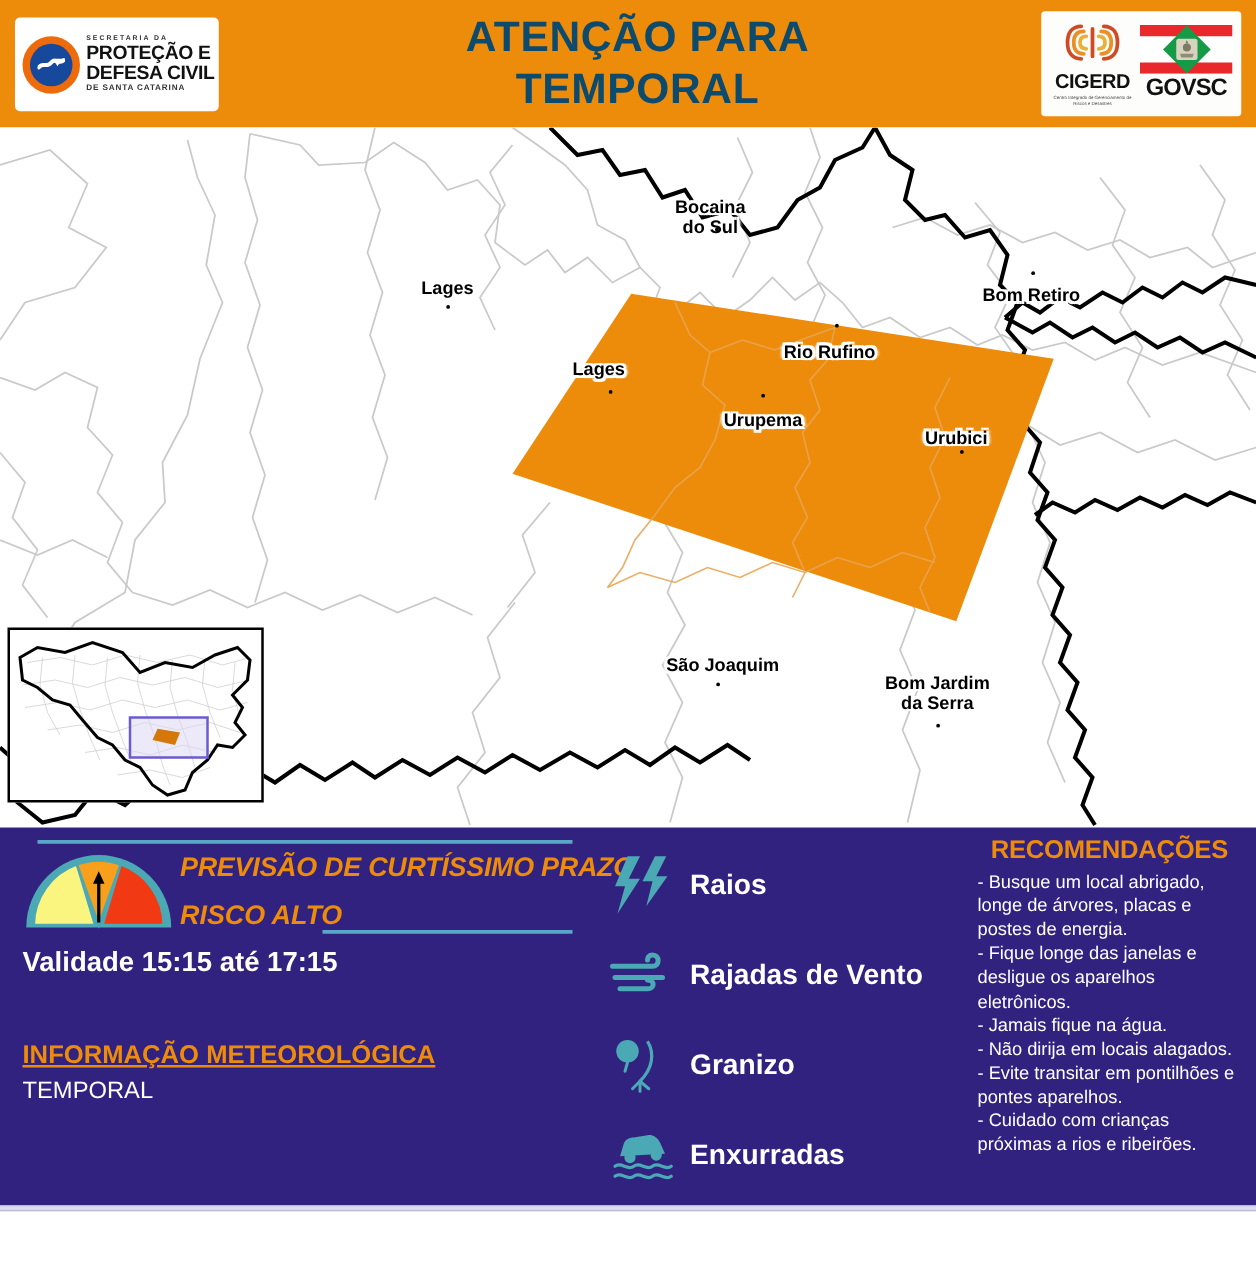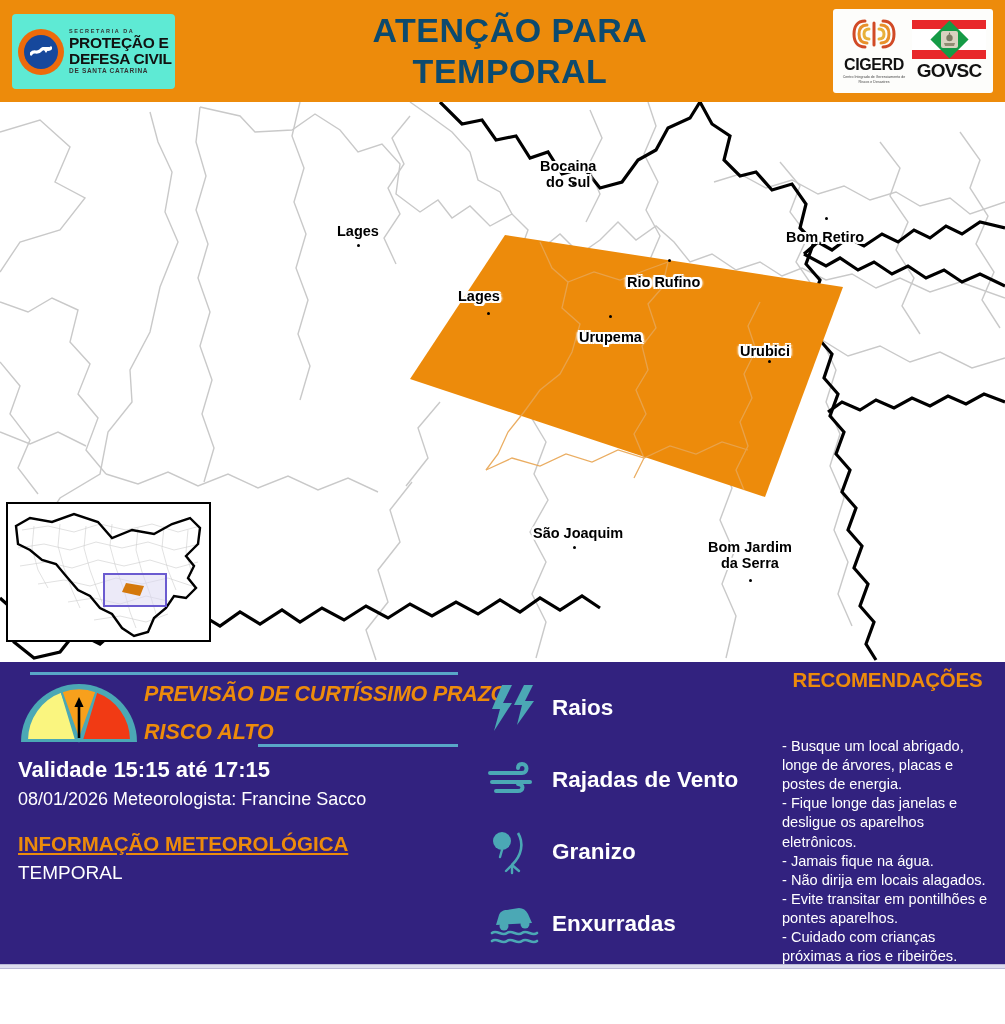--- a/index.html
+++ b/index.html
@@ -20,21 +20,21 @@
     position: absolute; left: 250px; top: 10px; width: 520px;
     text-align: center; color: #0c4a6e;
     font-size: 34px; font-weight: bold; line-height: 1.22;
     letter-spacing: 0.5px;
   }
   #header-title .l2 { display: block; }
 
   
   #logo-pdc {
     position: absolute; left: 12px; top: 14px; width: 163px; height: 75px;
-    background: #5eead4; border-radius: 4px;
+    background: #ffffff; border-radius: 4px;
     display: flex; align-items: center; padding-left: 6px; gap: 5px;
   }
   #pdc-badge {
     width: 46px; height: 46px; border-radius: 50%;
     background: #ED6B0B; display: flex; align-items: center; justify-content: center;
     flex: 0 0 auto;
   }
   #pdc-badge .inner {
     width: 34px; height: 34px; border-radius: 50%; background: #16489C;
     display: flex; align-items: center; justify-content: center;
@@ -147,21 +147,21 @@
     color: #fff; font-size: 22.5px; font-weight: bold; margin-left: 8px; white-space: nowrap;
   }
 
   
   #rec-title {
     position: absolute; left: 780px; top: 668px; width: 215px; text-align: center;
     color: #ED8B0B; font-size: 20.5px; font-weight: bold; letter-spacing: -0.2px;
   }
   #rec-list {
     position: absolute; left: 782px; top: 697px; width: 215px;
-    color: #fff; font-size: 14.6px; line-height: 1.31; margin-top: 40px;
+    color: #fff; font-size: 14.6px; line-height: 1.31;
   }
   #rec-list div { margin: 0; }
 
   
   #footer-rule {
     position: absolute; left: 0; top: 964px; width: 1005px; height: 5px;
     background: #ddddee; border-top: 1px solid #b9b9d6; border-bottom: 1px solid #b9b9d6;
   }
   #footer {
     position: absolute; left: 0; top: 969px; width: 1005px; height: 55px;
@@ -360,21 +360,20 @@
     <path d="M78.5 11.5 A52 52 0 0 1 113 60 L64 60 Z" fill="#F13A14" stroke="#4BA8B5" stroke-width="2"></path>
     <line x1="61" y1="58" x2="61" y2="24" stroke="#000" stroke-width="2.6"></line>
     <polygon points="61,17 56.4,27 65.6,27" fill="#000"></polygon>
   </svg>
 
   <div id="fc-line-top"></div>
   <div id="fc-title">PREVISÃO DE CURTÍSSIMO PRAZO</div>
   <div id="fc-risk">RISCO ALTO</div>
   <div id="fc-line-mid"></div>
   <div id="validity">Validade 15:15 até 17:15</div>
-  <div id="datemeteo">08/01/2026 Meteorologista: Francine Sacco</div>
   <div id="infotitle">INFORMAÇÃO METEOROLÓGICA</div>
   <div id="infoval">TEMPORAL</div>
 
   <div id="hazards">
 
     <div class="hazard">
       <div class="hz-icon">
         <svg width="56" height="50" viewBox="0 0 56 50" aria-hidden="true">
           <polygon points="14,2 4,26 12,26 6,48 24,20 15,20 24,2" fill="#4BA8B5"></polygon>
           <polygon points="36,2 26,22 34,22 29,42 46,18 37,18 45,2" fill="#4BA8B5"></polygon>

